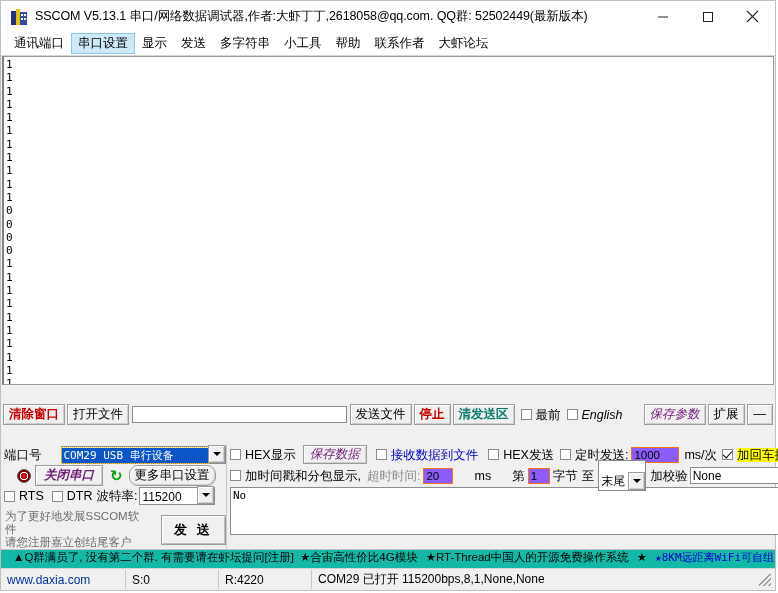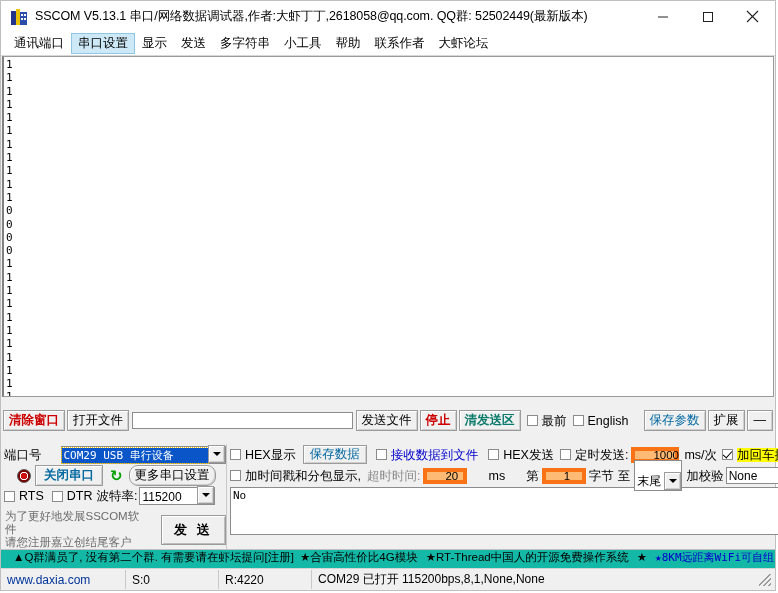--- a/index.html
+++ b/index.html
@@ -102,35 +102,35 @@
   }
 
   
   .bar {
     display: flex; align-items: center;
     background: #f0f0f0;
     flex: 0 0 auto;
   }
   .toolbar-row {
     height: 23px;
-    padding: 12px 1px;
+    padding: 18px 1px;
     gap: 0;
   }
   .btn {
     border: 1px solid #9b9b9b;
     background: #f0f0f0;
     box-shadow: inset 1px 1px 0 #ffffff, inset -1px -1px 0 #cfcfcf;
     font-size: 12.5px;
     padding: 2px 5px 3px 5px;
     white-space: nowrap;
     line-height: 14px;
     margin: 0 1px;
   }
   .btn.red { color: #cc0000; font-weight: bold; }
-  .btn.green { color: #0369a1; }
+  .btn.green { color: #701a75; font-style: italic; }
   .btn.teal { color: #0a7a6a; font-weight: bold; }
   .txtfield {
     border: 1px solid #8c8c8c;
     background: #ffffff;
     height: 17px;
     box-sizing: border-box;
   }
   .inline-label { font-size: 12.5px; white-space: nowrap; line-height: 14px; }
   .cbx {
     width: 11px; height: 11px;
@@ -249,22 +249,22 @@
   .send-btn {
     border: 1px solid #9b9b9b;
     background: #f0f0f0;
     box-shadow: inset 1px 1px 0 #fff, inset -1px -1px 0 #bdbdbd;
     display: flex; align-items: center; justify-content: center;
     font-size: 13px; font-weight: bold; letter-spacing: 3px;
   }
   .reg-note { font-size: 11.5px; color: #6b6b6b; line-height: 13px; }
   .hl-yellow { background: #ffff00; color: #000; }
   .small-in {
-    border: 4px solid #f97316; background:#fdba74; height:16px;
-    font-size:11.5px; display:flex; align-items:center; padding:0 18px;
+    border: 1px solid #f97316; background:#8b5cf6; height:16px;
+    font-size:11.5px; display:flex; align-items:center; padding:0 2px;
     box-sizing:border-box;
   }
   .gray-lbl { color: #8a8a8a; }
 </style>
 </head>
 <body>
 
 <div class="window">
 
   <div class="titlebar">
@@ -375,21 +375,21 @@
     <div class="txtfield" style="flex:1 1 auto; margin:0 2px;">
       <span style="font-size:11px;padding-left:2px;"></span>
     </div>
     <div class="btn">发送文件</div>
     <div class="btn red">停止</div>
     <div class="btn teal">清发送区</div>
     <div class="cbx-grp" style="margin:0 6px 0 5px;">
       <span class="cbx"></span>
       <span class="inline-label">最前</span>
     </div>
-    <div class="cbx-grp" style="margin-right:14px;">
+    <div class="cbx-grp" style="margin-right:20px;font-style:italic;">
       <span class="cbx"></span>
       <span class="inline-label">English</span>
     </div>
     <div class="btn green">保存参数</div>
     <div class="btn">扩展</div>
     <div class="btn" style="padding:2px 6px 3px 6px;">—</div>
   </div>
 
   <div class="settings">
 

